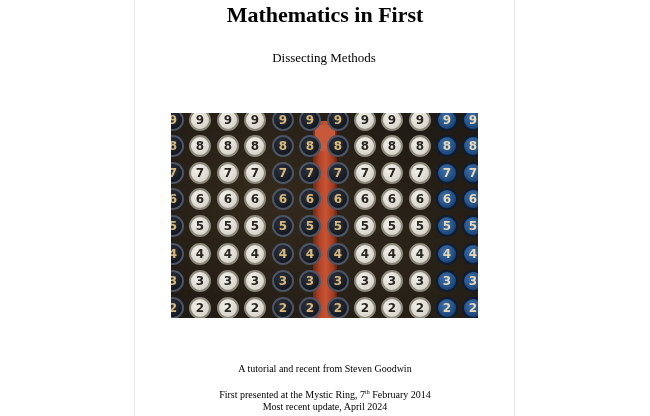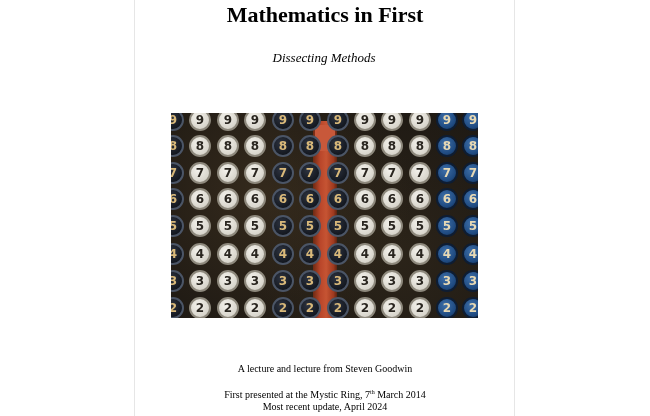--- a/index.html
+++ b/index.html
@@ -35,21 +35,20 @@
       font-size: 22px;
       line-height: 26px;
       letter-spacing: 0px;
     }
     .subtitle {
       position: absolute;
       top: 50px;
       left: 0;
       width: 648px;
       text-align: center;
-      font-style: italic;
       font-size: 13px;
       line-height: 16px;
     }
     .photo {
       position: absolute;
       left: 171px;
       top: 113px;
       width: 307px;
       height: 205px;
       overflow: hidden;
@@ -228,15 +227,15 @@
     <div class="key dark" style="left: 112px; top: 195px;">2</div>
     <div class="key dark" style="left: 139px; top: 195px;">2</div>
     <div class="key dark" style="left: 167px; top: 195px;">2</div>
     <div class="key white" style="left: 194px; top: 195px;">2</div>
     <div class="key white" style="left: 221px; top: 195px;">2</div>
     <div class="key white" style="left: 249px; top: 195px;">2</div>
     <div class="key blue" style="left: 276px; top: 195px;">2</div>
     <div class="key blue" style="left: 302px; top: 195px;">2</div>
   </div>
 
-<div class="caption author">A lecture and lecture from Steven Goodwin</div>
-<div class="caption presented"><span>First presented at the Mystic Ring, 7</span><sup>th</sup><span> March 2014</span></div>
+<div class="caption author">A tutorial and recent from Steven Goodwin</div>
+<div class="caption presented"><span>First presented at the Mystic Ring, 7</span><sup>th</sup><span> February 2014</span></div>
 <div class="caption updated">Most recent update, April 2024</div>
 
 </body></html>

